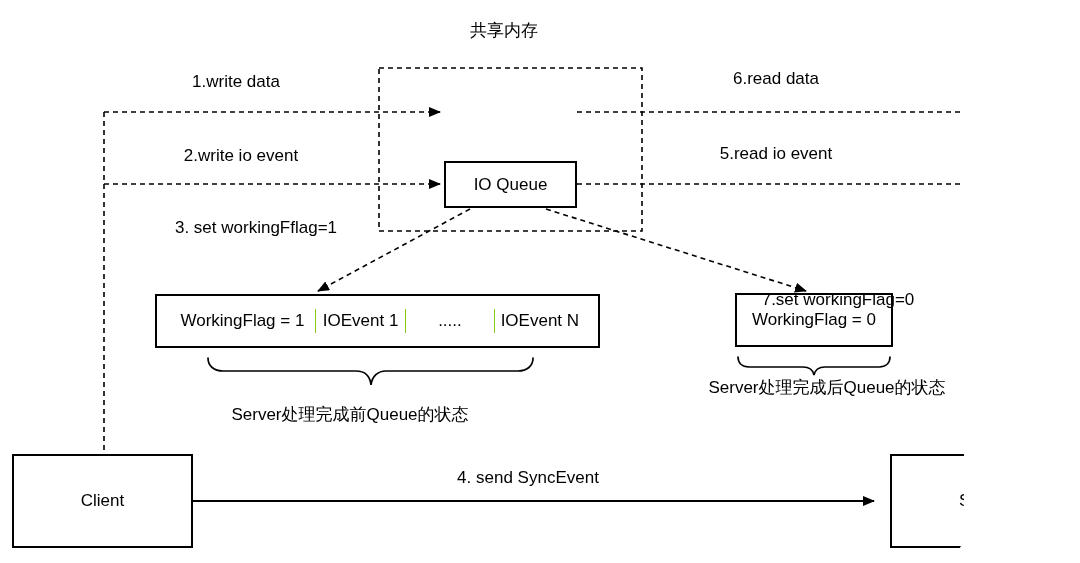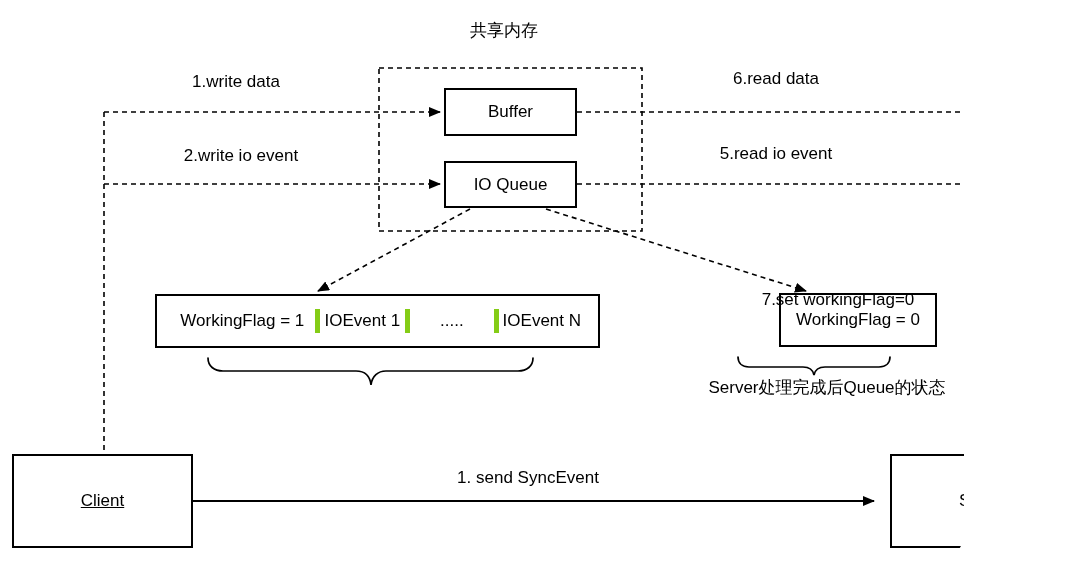--- a/index.html
+++ b/index.html
@@ -71,30 +71,30 @@
   }
   #queue-before .cell {
     box-sizing: border-box;
     display: flex;
     align-items: center;
     justify-content: center;
     font-size: 17px;
     height: 100%;
   }
   #queue-before .cell + .cell {
-    border-left: 5px solid #84cc16;
+    border-left: 1px solid #84cc16;
   }
   #cell-flag { width: 154px; }
   #cell-ev1  { width: 96px; }
   #cell-dots { width: 94px; }
   #cell-evn  { width: 97px; text-align: right; }
   #buffer-box   { left: 444px; top: 88px;  width: 133px; height: 48px; }
   #ioqueue-box  { left: 444px; top: 161px; width: 133px; height: 47px; text-align: right; }
-  #after-box    { left: 735px; top: 293px; width: 158px; height: 54px; margin-left: 44px; }
-  #client-box   { left: 12px;  top: 454px; width: 181px; height: 94px; text-decoration: underline; }
+  #after-box    { left: 735px; top: 293px; width: 158px; height: 54px; }
+  #client-box   { left: 12px;  top: 454px; width: 181px; height: 94px; }
   #server-box   { left: 890px; top: 454px; width: 188px; height: 94px; }
 </style>
 </head>
 <body>
 
 <div class="canvas">
 
   <svg class="wires" width="1080" height="563" viewBox="0 0 1080 563">
     <defs>
       <marker id="arrow" markerUnits="userSpaceOnUse" markerWidth="14" markerHeight="12" refX="11" refY="5" orient="auto">
@@ -122,40 +122,39 @@
 
     <path d="M193,501 L874,501" class="solid" marker-end="url(#arrow)"></path>
 
     <path d="M208,358 C208,366 214,371 223,371 L356,371 C365,371 370,376 371,385 C372,376 378,371 386,371 L518,371 C527,371 533,366 533,358" class="brace"></path>
 
     <path d="M738,357 C738,363 742,367 749,367 L803,367 C809,367 813,370 814,375 C815,370 819,367 825,367 L879,367 C886,367 890,363 890,357" class="brace"></path>
   </svg>
 
   <div class="label" style="left:504px; top:30px;">共享内存</div>
 
-  <div class="box" id="buffer-box">
-    <span>Buffer</span>
-  </div>
   <div class="box" id="ioqueue-box">
     <span>IO Queue</span>
   </div>
 
   <div class="label" style="left:236px; top:82px;">1.write data</div>
   <div class="label" style="left:241px; top:156px;">2.write io event</div>
+  <div class="label" style="left:256px; top:228px;">3. set workingFflag=1</div>
   <div class="label" style="left:776px; top:79px;">6.read data</div>
   <div class="label" style="left:776px; top:154px;">5.read io event</div>
   <div class="label" style="left:838px; top:254px;margin-top:46px;">7.set workingFlag=0</div>
-  <div class="label" style="left:528px; top:478px;">1. send SyncEvent</div>
+  <div class="label" style="left:528px; top:478px;">4. send SyncEvent</div>
 
   <div class="box" id="queue-before">
     <div class="cell" id="cell-flag">WorkingFlag = 1</div>
     <div class="cell" id="cell-ev1">IOEvent 1</div>
     <div class="cell" id="cell-dots">.....</div>
     <div class="cell" id="cell-evn">IOEvent N</div>
   </div>
+  <div class="label" style="left:350px; top:414px;">Server处理完成前Queue的状态</div>
 
   <div class="box" id="after-box">
     <span>WorkingFlag = 0</span>
   </div>
   <div class="label" style="left:827px; top:387px;">Server处理完成后Queue的状态</div>
 
   <div class="box" id="client-box">
     <span>Client</span>
   </div>
   <div class="box" id="server-box">

